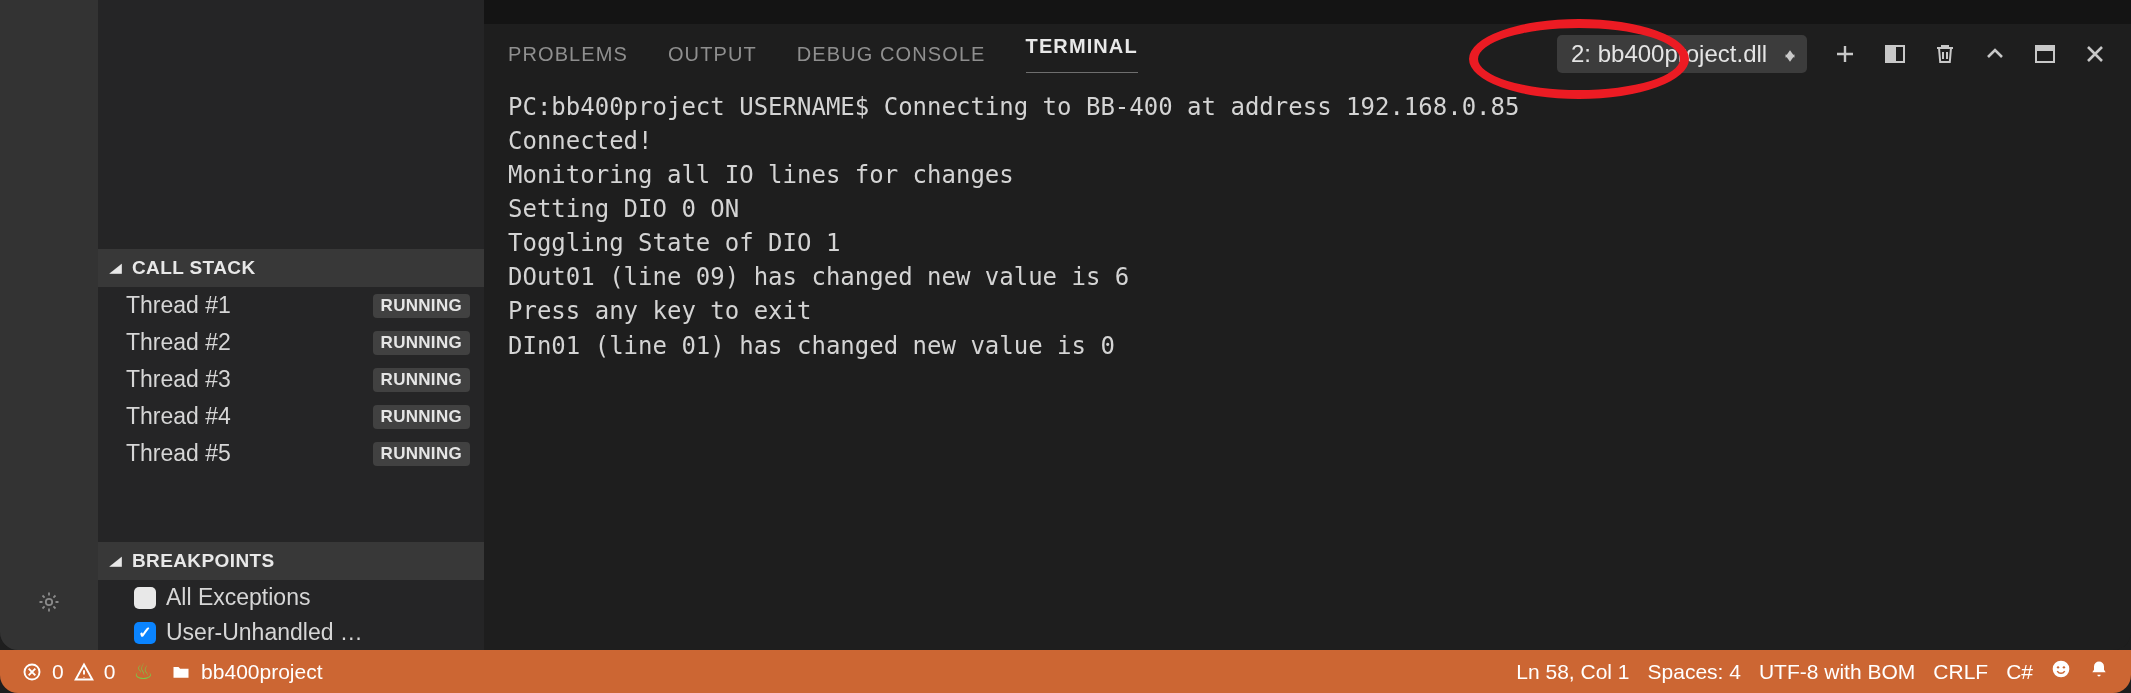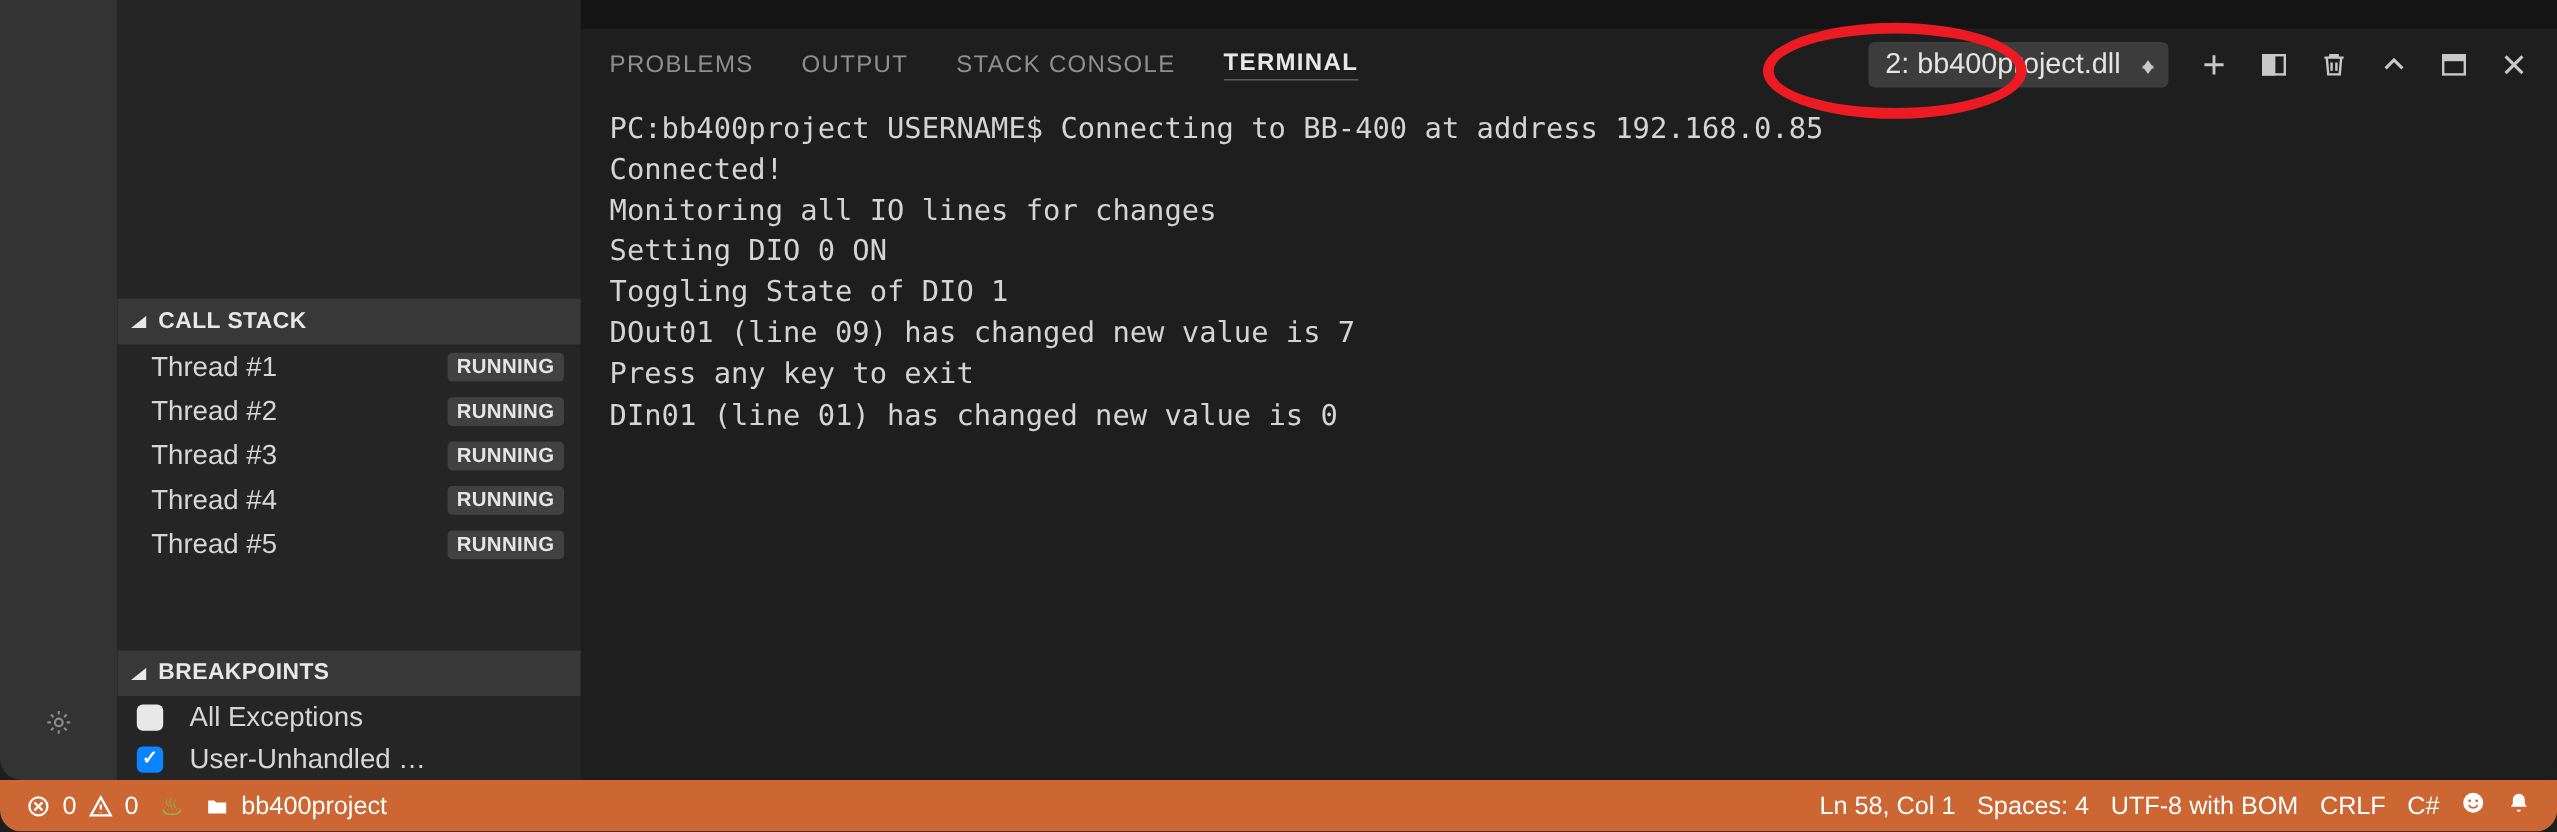--- a/index.html
+++ b/index.html
@@ -68,22 +68,22 @@
     color: #e5e5e5;
     font-size: 17px;
     font-weight: 700;
     padding: 2px 8px;
     border-radius: 4px;
     letter-spacing: .3px;
   }
   .bp-item {
     display: flex;
     align-items: center;
-    gap: 22px;
-    padding: 4px 14px 4px 16px;
+    gap: 10px;
+    padding: 4px 14px 4px 36px;
     font-size: 23px;
     color: #d6d6d6;
     white-space: nowrap;
   }
   .cb {
     width: 22px; height: 22px; border-radius: 5px;
     display: inline-flex; align-items: center; justify-content: center;
     font-size: 16px; line-height: 1;
   }
   .cb.unchecked { background: #e8e8e8; }
@@ -111,21 +111,21 @@
     font-size: 20px;
     letter-spacing: 1.1px;
     font-weight: 500;
     cursor: pointer;
     white-space: nowrap;
   }
   .panel-tabs .tab.active {
     color: #e8e8e8;
     font-weight: 600;
     border-bottom: 1px solid #6e6e6e;
-    padding-bottom: 2px;
+    padding-bottom: 14px;
   }
   .panel-tools {
     margin-left: auto;
     display: flex;
     align-items: center;
     gap: 26px;
     color: #c8c8c8;
   }
   .term-select {
     background: #3c3c3c;
@@ -248,21 +248,21 @@
       <span class="cb checked">✓</span>
       <span>User-Unhandled …</span>
     </div>
   </div>
 
   <div class="main">
     <div class="dark-top"></div>
     <div class="panel-tabs">
       <span class="tab">PROBLEMS</span>
       <span class="tab">OUTPUT</span>
-      <span class="tab">STACK CONSOLE</span>
+      <span class="tab">DEBUG CONSOLE</span>
       <span class="tab active">TERMINAL</span>
 
       <div class="panel-tools">
         <div class="term-select">
           <span>2: bb400project.dll</span>
         </div>
         <span class="tool-ico">
           <svg viewBox="0 0 24 24" stroke="#c8c8c8" stroke-width="2.4">
               <path d="M12 4v16M4 12h16"></path>
             </svg>
@@ -298,21 +298,21 @@
       </div>
 
       <div class="red-anno"></div>
     </div>
 
     <div class="terminal-body"><span>PC:bb400project USERNAME$ Connecting to BB-400 at address 192.168.0.85</span>
 <span>Connected!</span>
 <span>Monitoring all IO lines for changes</span>
 <span>Setting DIO 0 ON</span>
 <span>Toggling State of DIO 1</span>
-<span>DOut01 (line 09) has changed new value is 7</span>
+<span>DOut01 (line 09) has changed new value is 6</span>
 <span>Press any key to exit</span>
 <span>DIn01 (line 01) has changed new value is 0</span></div>
   </div>
 </div>
 
 <div class="status-bar">
   <div class="group">
     <svg viewBox="0 0 24 24" fill="none" stroke="#fff" stroke-width="2.3">
         <circle cx="12" cy="12" r="9"></circle>
         <path d="M8 8l8 8M16 8l-8 8"></path>

